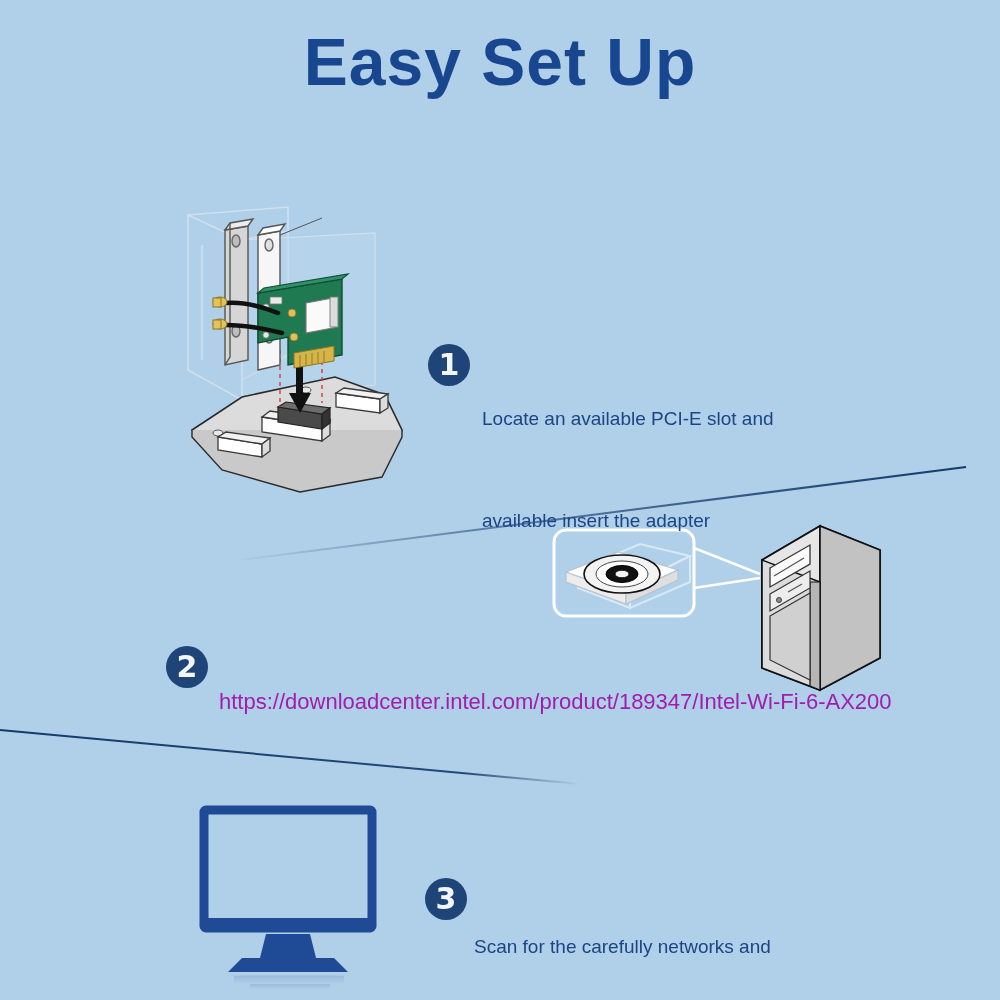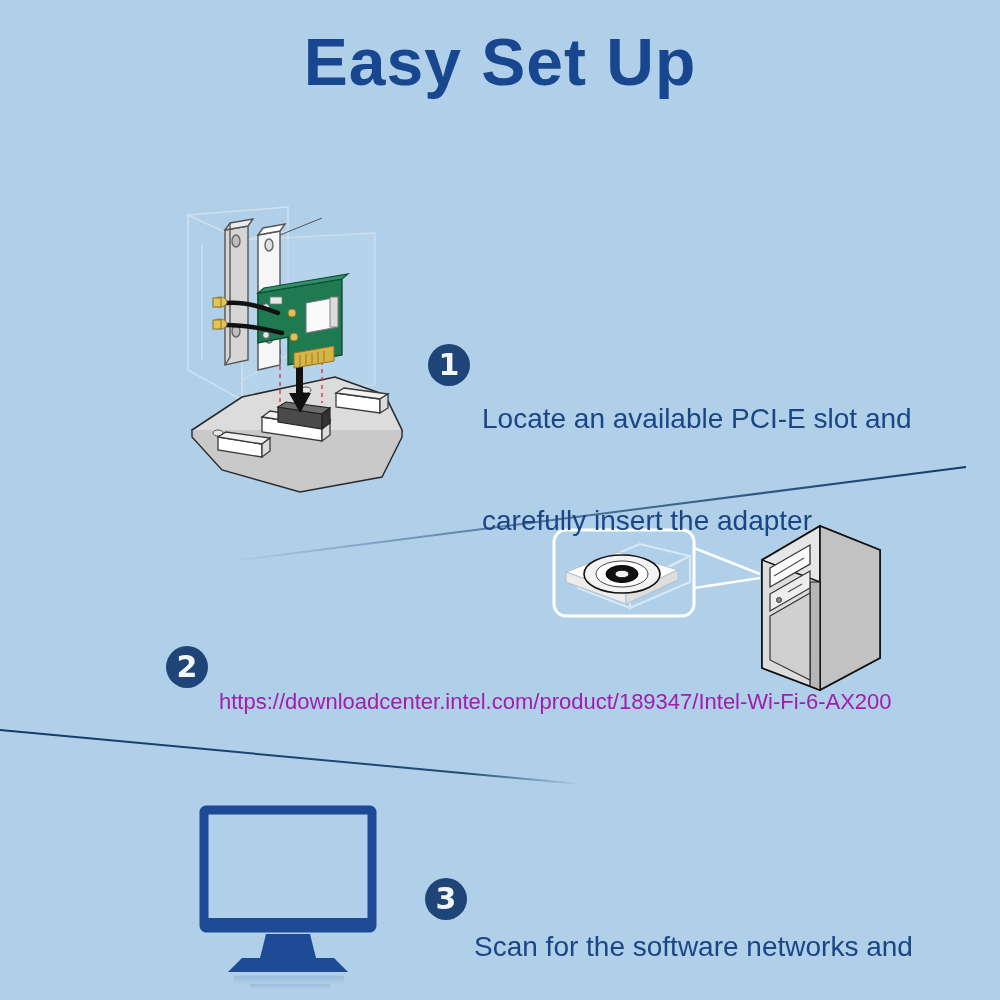--- a/index.html
+++ b/index.html
@@ -46,21 +46,21 @@
     font-family: "DejaVu Sans", sans-serif;
   }
   #badge1 { left: 428px; top: 344px; }
   #badge2 { left: 166px; top: 646px; }
   #badge3 { left: 425px; top: 878px; }
 
   
   .step-text {
     position: absolute;
     color: #1b4584;
-    font-size: 28px;
+    font-size: 19px;
     line-height: 34px;
     white-space: pre;
   }
   #step1-text { left: 482px; top: 334px; }
   #step2-text { left: 219px; top: 614px; }
   #step3-text { left: 474px; top: 862px; }
   #step2-url {
     position: absolute;
     left: 219px;
     top: 688px;
@@ -268,25 +268,25 @@
     <g opacity="0.5">
       <path d="M52 175 L144 175 L158 176 L38 176 Z" fill="url(#reflGrad)"></path>
       <rect x="44" y="176" width="110" height="8" fill="url(#reflGrad)"></rect>
       <rect x="60" y="184" width="80" height="5" fill="url(#reflGrad)"></rect>
     </g>
   </svg>
 
   <div class="badge" id="badge1">1</div>
   <div class="step-text" id="step1-text">
     <div>Locate an available PCI-E slot and</div>
-    <div>carefully insert the adapter</div>
+    <div>available insert the adapter</div>
   </div>
 
   <div class="badge" id="badge2">2</div>
   <div id="step2-url">https://downloadcenter.intel.com/product/189347/Intel-Wi-Fi-6-AX200</div>
 
   <div class="badge" id="badge3">3</div>
   <div class="step-text" id="step3-text">
-    <div>Scan for the software networks and</div>
+    <div>Scan for the carefully networks and</div>
     
   </div>
 
 </div>
 
 </body></html>

